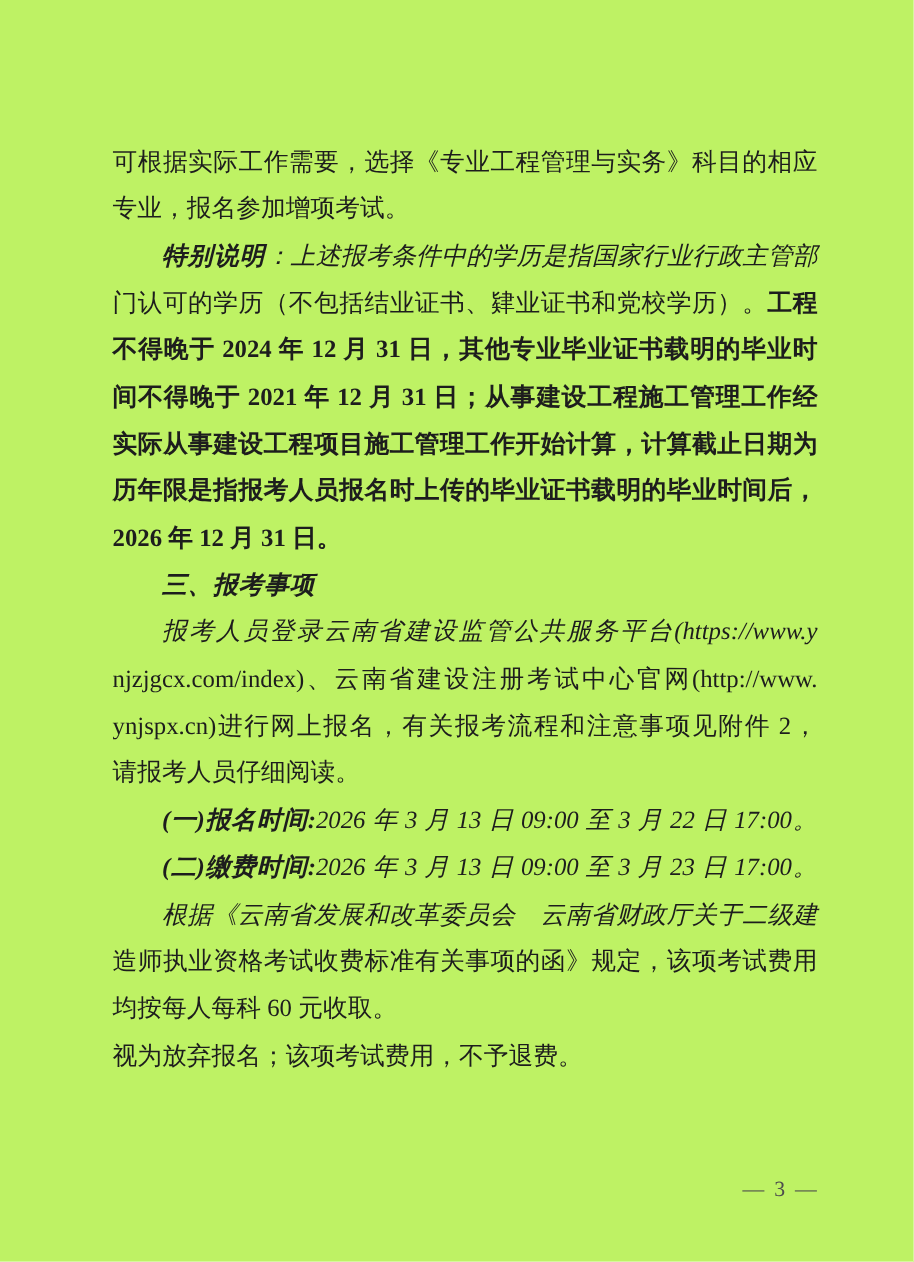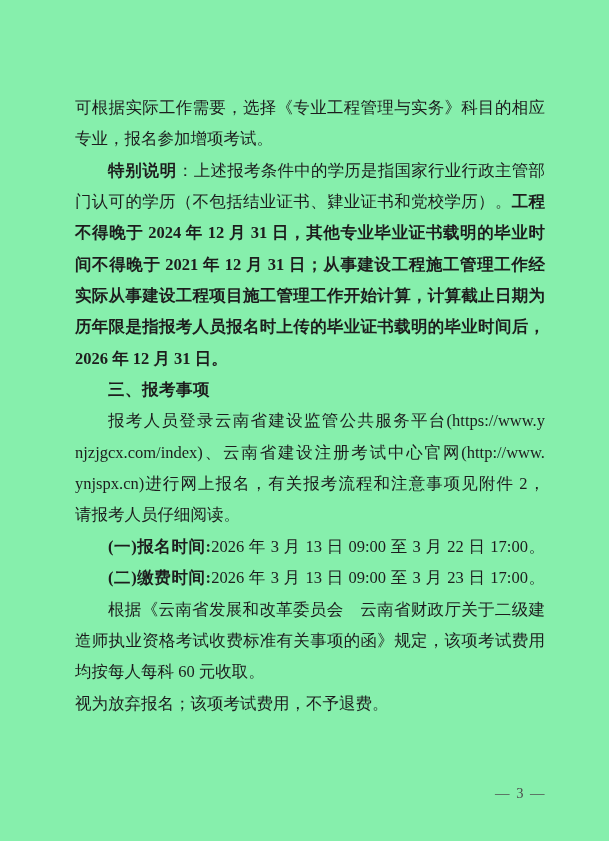--- a/index.html
+++ b/index.html
@@ -11,21 +11,21 @@
     width: 609px;
     height: 841px;
     position: relative;
     overflow: hidden;
     font-family: "Liberation Serif", "DejaVu Serif", serif;
     color: #1d1d1d;
   }
   .page {
     position: absolute;
     inset: 0;
-    background: #86efac;
+    background: #bef264;
   }
   .content {
     position: absolute;
     left: 75px;
     top: 92px;
     width: 470px;
   }
   .line {
     font-size: 16.5px;
     line-height: 31.35px;
@@ -33,20 +33,21 @@
     text-align: left;
     white-space: normal;
     overflow: visible;
   }
   .line.fill {
     text-align: justify;
     text-align-last: justify;
   }
   .line.indent {
     text-indent: 33px;
+    font-style: italic;
   }
   .seg-bold {
     font-weight: bold;
   }
   .seg-heiti {
     font-weight: bold;
     font-family: "Liberation Sans", "DejaVu Sans", sans-serif;
     letter-spacing: 0.5px;
   }
   .pagenum {

